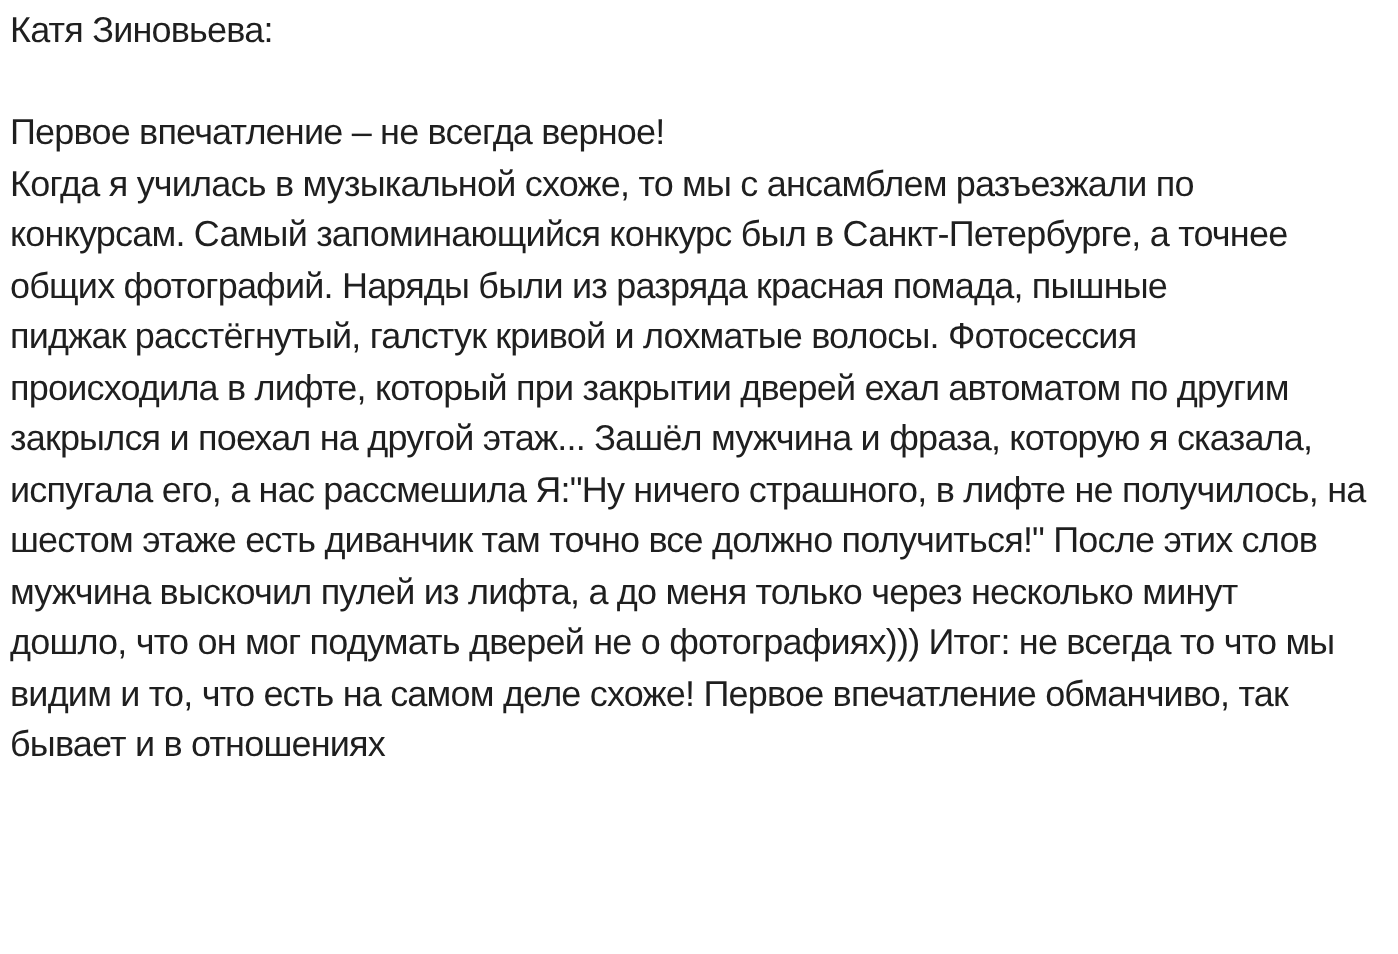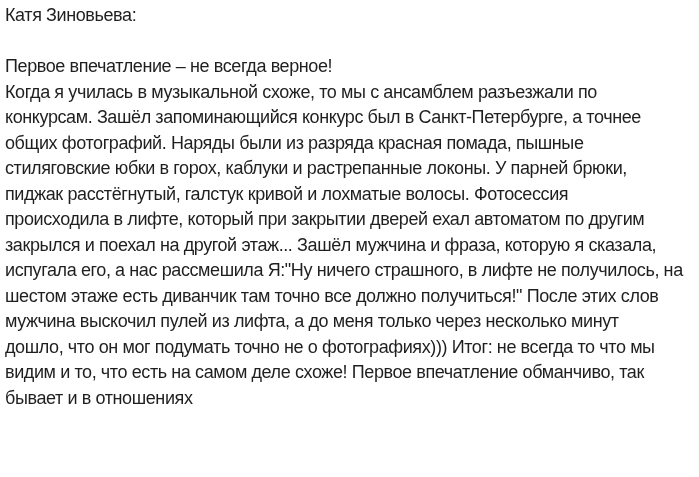--- a/index.html
+++ b/index.html
@@ -28,25 +28,24 @@
   }
 </style>
 </head>
 <body>
 
 <div class="text-block">
   <div class="line">Катя Зиновьева:</div>
   <div class="line"></div>
   <div class="line">Первое впечатление – не всегда верное!</div>
   <div class="line">Когда я училась в музыкальной схоже, то мы с ансамблем разъезжали по</div>
-  <div class="line">конкурсам. Зашёл запоминающийся конкурс был в Санкт-Петербурге, а точнее</div>
+  <div class="line">конкурсам. Самый запоминающийся конкурс был в Санкт-Петербурге, а точнее</div>
   <div class="line">общих фотографий. Наряды были из разряда красная помада, пышные</div>
-  <div class="line">стиляговские юбки в горох, каблуки и растрепанные локоны. У парней брюки,</div>
   <div class="line">пиджак расстёгнутый, галстук кривой и лохматые волосы. Фотосессия</div>
   <div class="line">происходила в лифте, который при закрытии дверей ехал автоматом по другим</div>
   <div class="line">закрылся и поехал на другой этаж... Зашёл мужчина и фраза, которую я сказала,</div>
   <div class="line">испугала его, а нас рассмешила Я:"Ну ничего страшного, в лифте не получилось, на</div>
   <div class="line">шестом этаже есть диванчик там точно все должно получиться!" После этих слов</div>
   <div class="line">мужчина выскочил пулей из лифта, а до меня только через несколько минут</div>
-  <div class="line">дошло, что он мог подумать точно не о фотографиях))) Итог: не всегда то что мы</div>
+  <div class="line">дошло, что он мог подумать дверей не о фотографиях))) Итог: не всегда то что мы</div>
   <div class="line">видим и то, что есть на самом деле схоже! Первое впечатление обманчиво, так</div>
   <div class="line">бывает и в отношениях</div>
 </div>
 
 </body></html>

